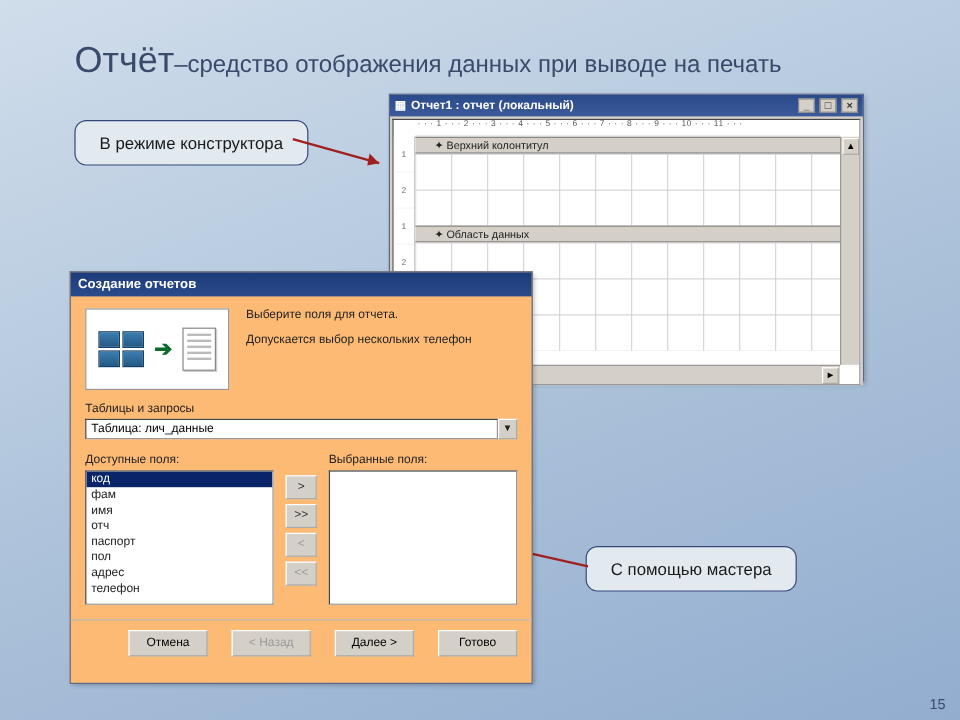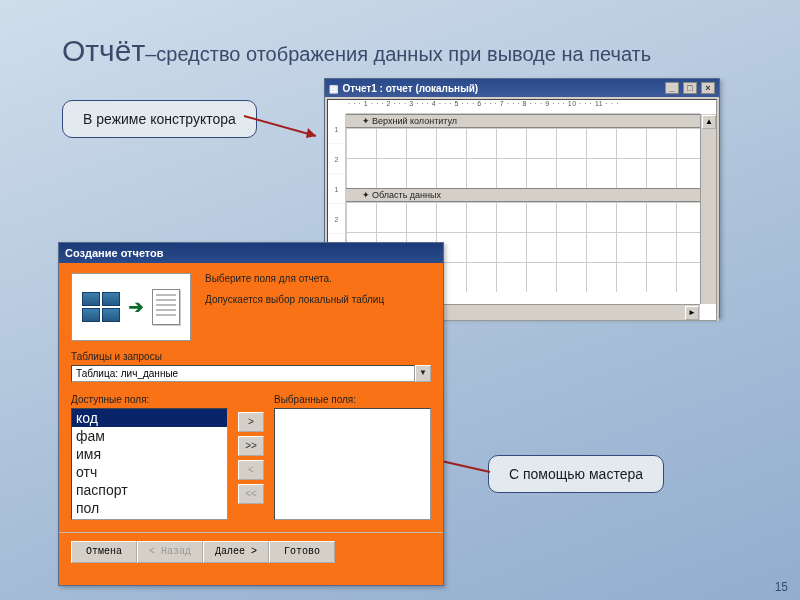--- a/index.html
+++ b/index.html
@@ -41,45 +41,45 @@
   .section-bar { background: #d4d0c8; border: 1px solid #888; border-left: none; border-right: none; font-size: 9px; padding: 1px 16px; color: #222; }
   .grid-area { position: absolute; left: 18px; right: 16px; top: 14px; bottom: 16px; overflow: hidden; }
   .grid { background-image: linear-gradient(#ccc 1px, transparent 1px), linear-gradient(90deg, #ccc 1px, transparent 1px); background-size: 30px 30px; }
   .sec1g { height: 60px; }
   .sec2g { height: 90px; }
   .scroll-v { position: absolute; right: 0; top: 14px; bottom: 16px; width: 16px; background: #d4d0c8; border-left: 1px solid #999; }
   .scroll-h { position: absolute; left: 18px; right: 16px; bottom: 0; height: 16px; background: #d4d0c8; border-top: 1px solid #999; }
   .sbtn { width: 14px; height: 14px; background: #d4d0c8; border: 1px outset #fff; margin: 1px; font-size: 8px; text-align: center; line-height: 12px; }
 
   
-  .wizard { top: 226px; left: 58px; width: 386px; height: 344px; background: #f97316; margin-top: 16px; }
+  .wizard { top: 226px; left: 58px; width: 386px; height: 344px; background: #fdba74; }
   .wz-title { background: linear-gradient(#1a3a7a,#2a4a8a); color: #fff; font-size: 11px; font-weight: bold; padding: 4px 6px; }
   .wz-body { padding: 10px 12px 6px 12px; font-size: 10px; color: #222; }
   .wz-top { display: flex; gap: 14px; }
   .wz-illus { width: 120px; height: 68px; background: #fff; border: 1px solid #999; display: flex; align-items: center; justify-content: center; gap: 8px; }
   .ill-db { display: flex; flex-direction: column; gap: 2px; }
   .ill-db .cell { width: 18px; height: 14px; background: linear-gradient(#3b7eb0,#245a84); border: 1px solid #13406a; }
   .ill-arrow { font-size: 18px; color: #0a6a2a; font-weight: bold; }
   .ill-doc { width: 28px; height: 36px; background: #fff; border: 1px solid #888; box-shadow: 1px 1px 0 #ccc; position: relative; }
   .ill-doc::before { content:""; position:absolute; top:4px; left:3px; right:3px; height:2px; background:#bbb; box-shadow: 0 5px 0 #bbb, 0 10px 0 #bbb, 0 15px 0 #bbb, 0 20px 0 #bbb; }
   .wz-text p { margin-bottom: 10px; }
   .wz-label { margin-top: 10px; font-size: 10px; }
   .combo { display: flex; margin-top: 3px; }
   .combo input { flex: 1; font-size: 10px; padding: 2px 4px; border: 1px inset #999; background: #fff; }
   .combo .drop { width: 16px; background: #d4d0c8; border: 1px outset #fff; font-size: 8px; text-align: center; line-height: 14px; }
   .fields-row { display: flex; gap: 10px; margin-top: 12px; }
   .fcol { flex: 1; }
   .fcol label { font-size: 10px; }
-  .listbox { margin-top: 3px; height: 112px; background: #fff; border: 1px inset #999; font-size: 14px; overflow: hidden; }
+  .listbox { margin-top: 3px; height: 112px; background: #fff; border: 1px inset #999; font-size: 10px; overflow: hidden; }
   .listbox div { padding: 1px 4px; }
   .listbox div.sel { background: #0a246a; color: #fff; }
   .move-btns { display: flex; flex-direction: column; gap: 4px; margin-top: 18px; }
   .mbtn { width: 26px; height: 20px; background: #d4d0c8; border: 1px outset #fff; font-size: 10px; text-align: center; line-height: 18px; color: #333; }
   .mbtn.dis { color: #9a9a9a; }
-  .wz-buttons { display: flex; gap: 0; padding: 8px 12px 10px; border-top: 1px solid #bbb; margin-top: 6px; font-family: Liberation Mono, monospace; }
+  .wz-buttons { display: flex; justify-content: flex-end; gap: 20px; padding: 8px 12px 10px; border-top: 1px solid #bbb; margin-top: 6px; }
   .btn { min-width: 66px; height: 22px; background: #d4d0c8; border: 1px outset #fff; font-size: 10px; text-align: center; line-height: 20px; cursor: default; }
   .btn.dis { color: #9a9a9a; }
 
   .corner-no { position: absolute; bottom: 6px; right: 12px; font-size: 12px; color: #3a4a6a; }
 </style>
 </head>
 <body>
 
 <div class="title">
   <span class="big">Отчёт</span><span>–средство отображения данных при выводе на печать</span>
@@ -149,21 +149,21 @@
           <div style="display:flex;gap:2px">
               <div class="cell"></div>
               <div class="cell"></div>
             </div>
         </div>
         <div class="ill-arrow">➔</div>
         <div class="ill-doc"></div>
       </div>
       <div class="wz-text">
         <p>Выберите поля для отчета.</p>
-        <p>Допускается выбор локальный таблиц</p>
+        <p>Допускается выбор нескольких телефон</p>
       </div>
     </div>
     <div class="wz-label">Таблицы и запросы</div>
     <div class="combo">
       <input type="text" readonly="" value="Таблица: лич_данные" style="">
       <div class="drop">▼</div>
     </div>
     <div class="fields-row">
       <div class="fcol">
         <label>Доступные поля:</label>

